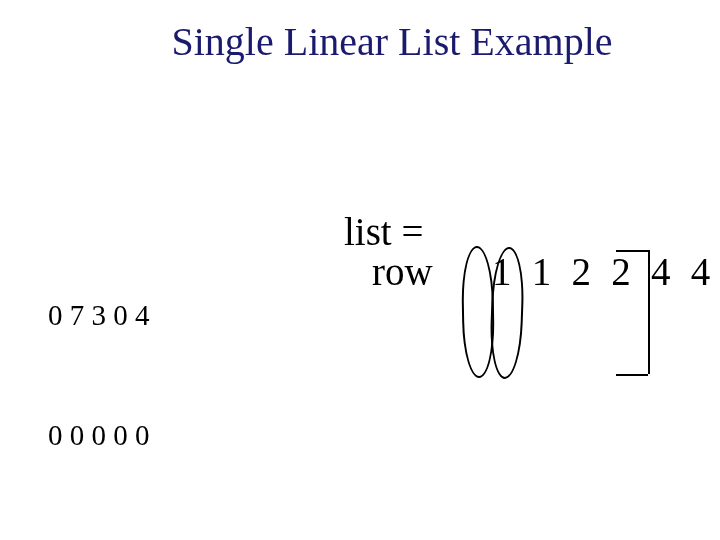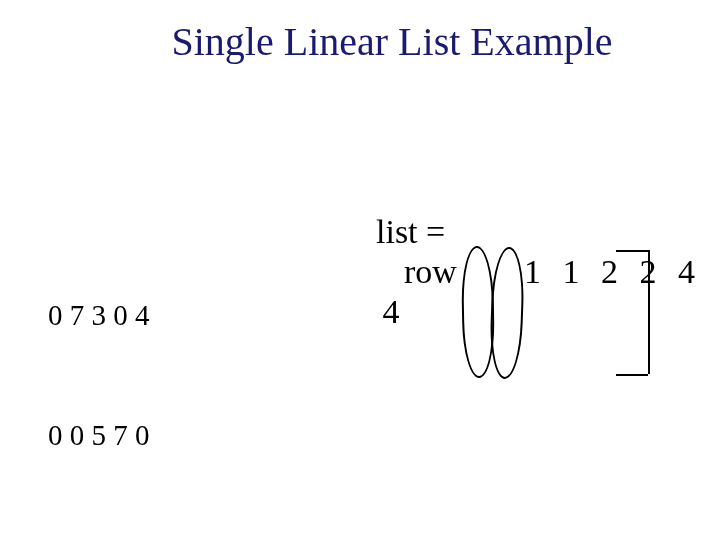--- a/index.html
+++ b/index.html
@@ -31,22 +31,22 @@
     top: 215px;
     left: 48px;
     font-size: 29px;
     line-height: 40px;
     letter-spacing: 0px;
     white-space: pre;
   }
   .list-block {
     position: absolute;
     top: 212px;
-    left: 376px;
-    font-size: 34px;
+    left: 344px;
+    font-size: 39px;
     line-height: 40px;
   }
   .list-row { height: 40px; }
   .list-label {
     display: inline-block;
     width: 105px;
     vertical-align: top;
     margin-left: 28px;
   }
   .num {
@@ -107,21 +107,20 @@
 </style>
 </head>
 <body>
 
 <div class="slide">
 
   <div class="title">Single Linear List Example</div>
 
   <div class="matrix">
     <div>0 7 3 0 4</div>
-    <div>0 0 5 7 0</div>
     <div>0 0 0 0 0</div>
     
   </div>
 
   <div class="list-block">
     <div class="list-row">list =</div>
     <div class="list-row">
       <span class="list-label">row</span>
       <span class="num">1</span>
       <span class="num">1</span>

